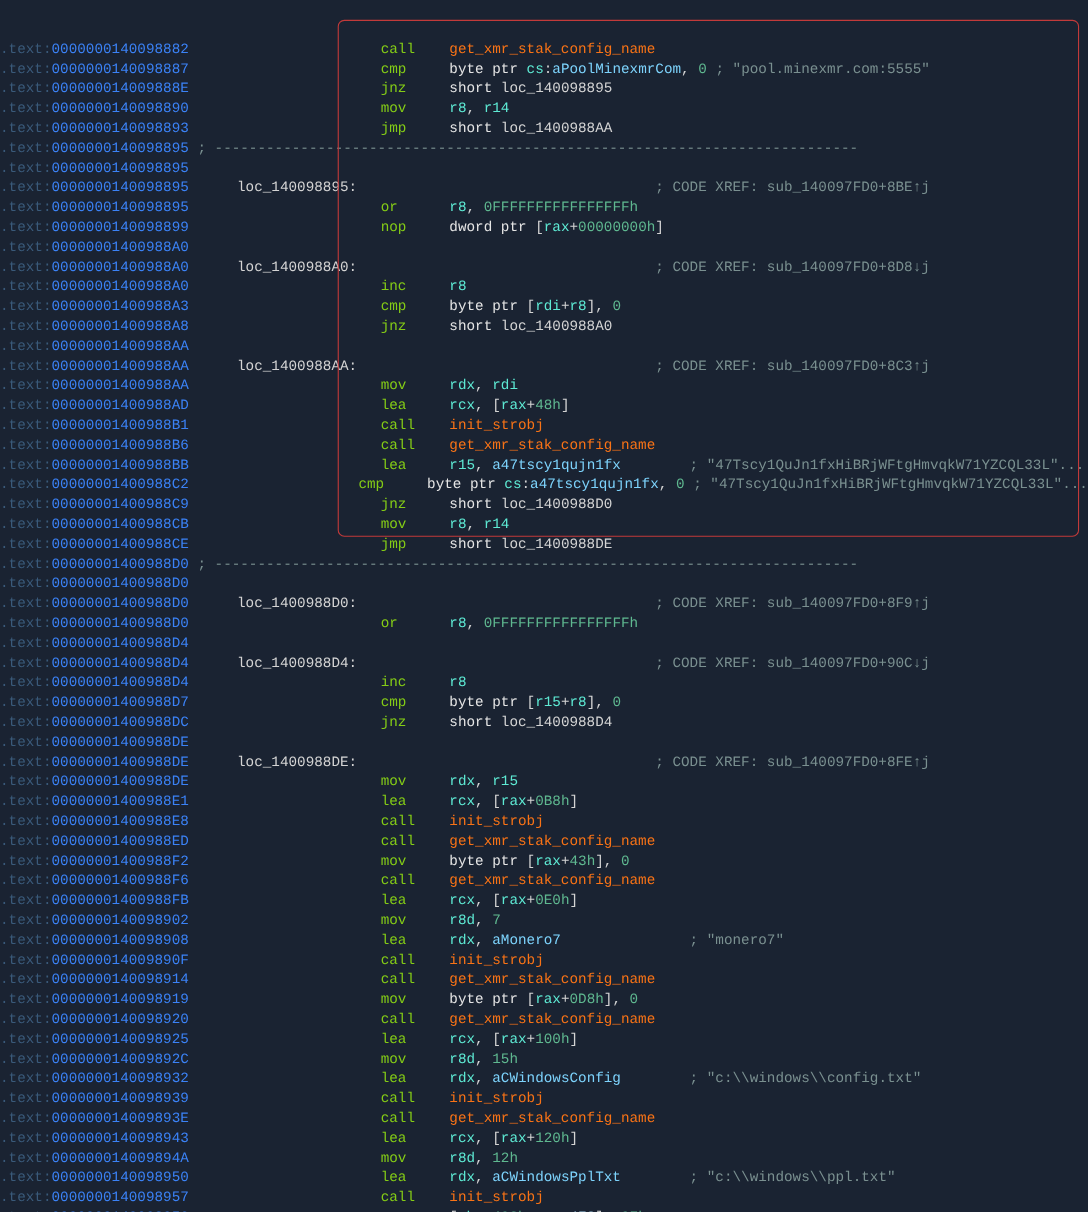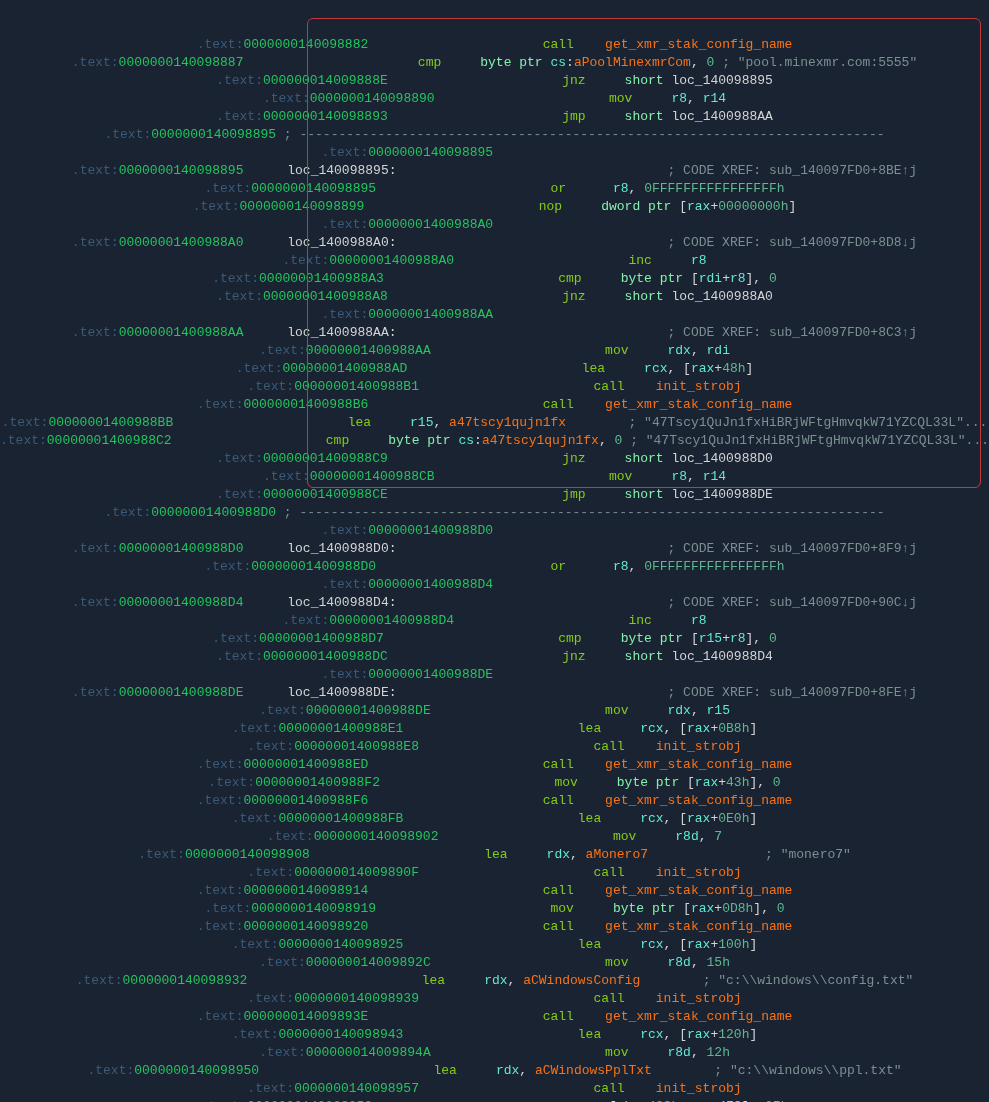--- a/index.html
+++ b/index.html
@@ -9,34 +9,33 @@
     color: #4a6a8a;
     font-family: Consolas, 'Courier New', monospace;
     font-size: 13px;
     line-height: 18px;
     white-space: pre;
     width: 989px;
   }
   .row {
     display: flex;
     height: 18px;
-    justify-content: center;
   }
   .seg-text { color: #3a5a7a; }
-  .addr { color: #22c55e; }
+  .addr { color: #3b82f6; }
   .op { color: #84cc16; }
   .reg { color: #5eead4; }
   .func { color: #f97316; }
-  .kw { color: #86efac; }
+  .kw { color: #e5e5e5; }
   .num { color: #5fb890; }
   .comment { color: #7a9090; }
   .label { color: #d4d4d4; }
   .punct { color: #d4d4d4; }
   .var { color: #9FC8E0; }
-  .sym { color: #f97316; }
+  .sym { color: #7dd3fc; }
   .highlight-box {
     position: absolute;
     border: 1.5px solid #c23a3a;
     border-radius: 6px;
     left: 307px;
     top: 0px;
     width: 672px;
     height: 468px;
     pointer-events: none;
   }

